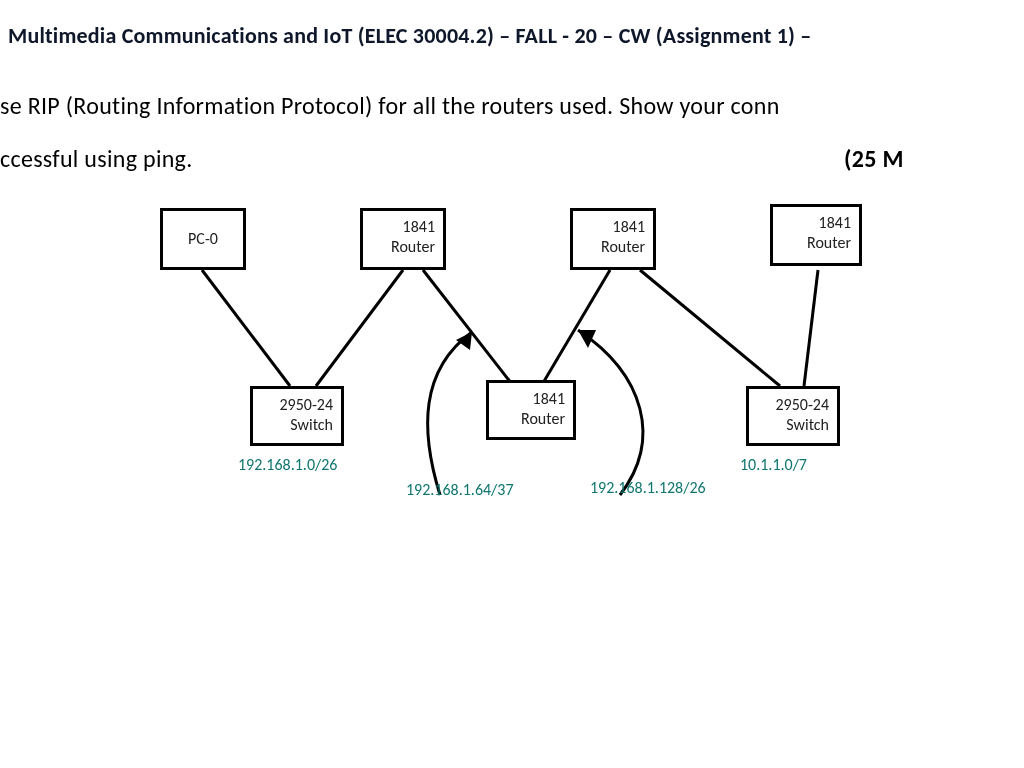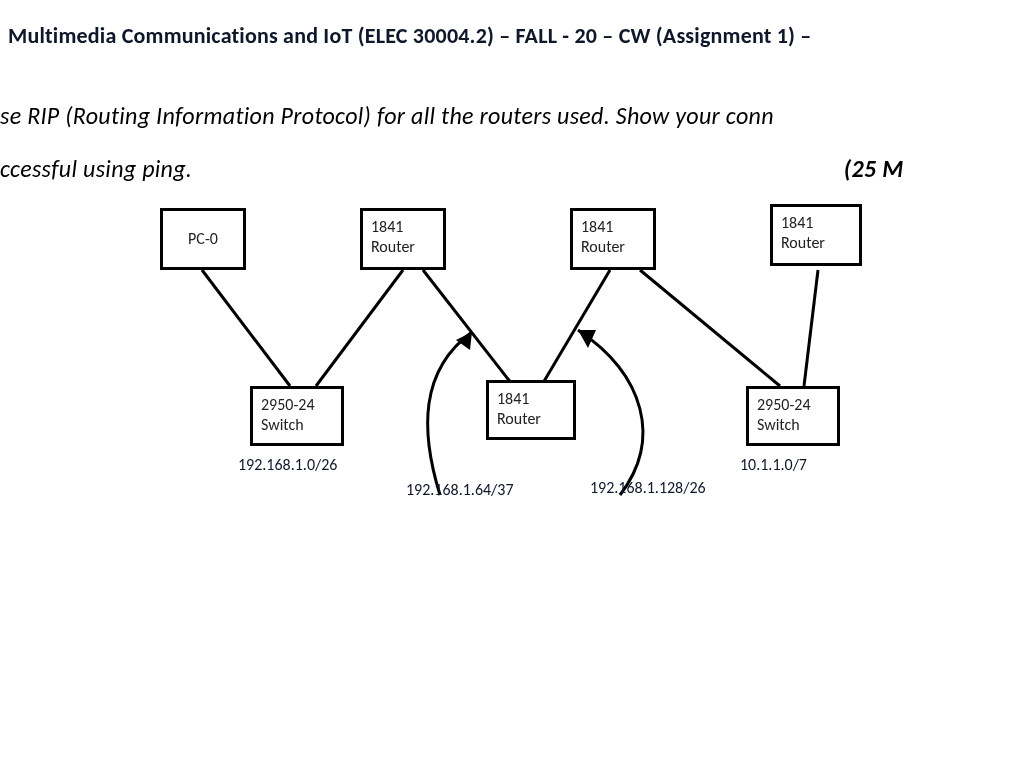--- a/index.html
+++ b/index.html
@@ -22,58 +22,58 @@
     left: 8px;
     right: 0;
     font-size: 22px;
     font-weight: 700;
     color: #0f172a;
     letter-spacing: 0.2px;
     white-space: nowrap;
   }
   .para1 {
     position: absolute;
-    top: 90px;
+    top: 80px;
     left: 0;
     right: 0;
     font-size: 24px;
     color: #000;
     line-height: 2.2;
     letter-spacing: 0.3px;
-    font-style: italic;
   }
   .para1 .line {
     display: block;
     white-space: nowrap;
   }
   .marks {
     font-weight: 700;
     text-align: center;
   }
   .diagram {
     position: absolute;
     top: 200px;
     left: 120px;
     width: 810px;
     height: 360px;
+    text-align: right;
   }
   .node-box {
     position: absolute;
     border: 3px solid #000;
     background: #fff;
     font-size: 16px;
     line-height: 1.25;
     color: #222;
     padding: 6px 8px;
     box-sizing: border-box;
   }
   .subnet {
     position: absolute;
     font-size: 16px;
-    color: #0f172a;
+    color: #0f766e;
     white-space: nowrap;
   }
   .para2 {
     position: absolute;
     top: 640px;
     left: 0;
     right: 0;
     font-size: 24px;
     color: #000;
     line-height: 2.2;

